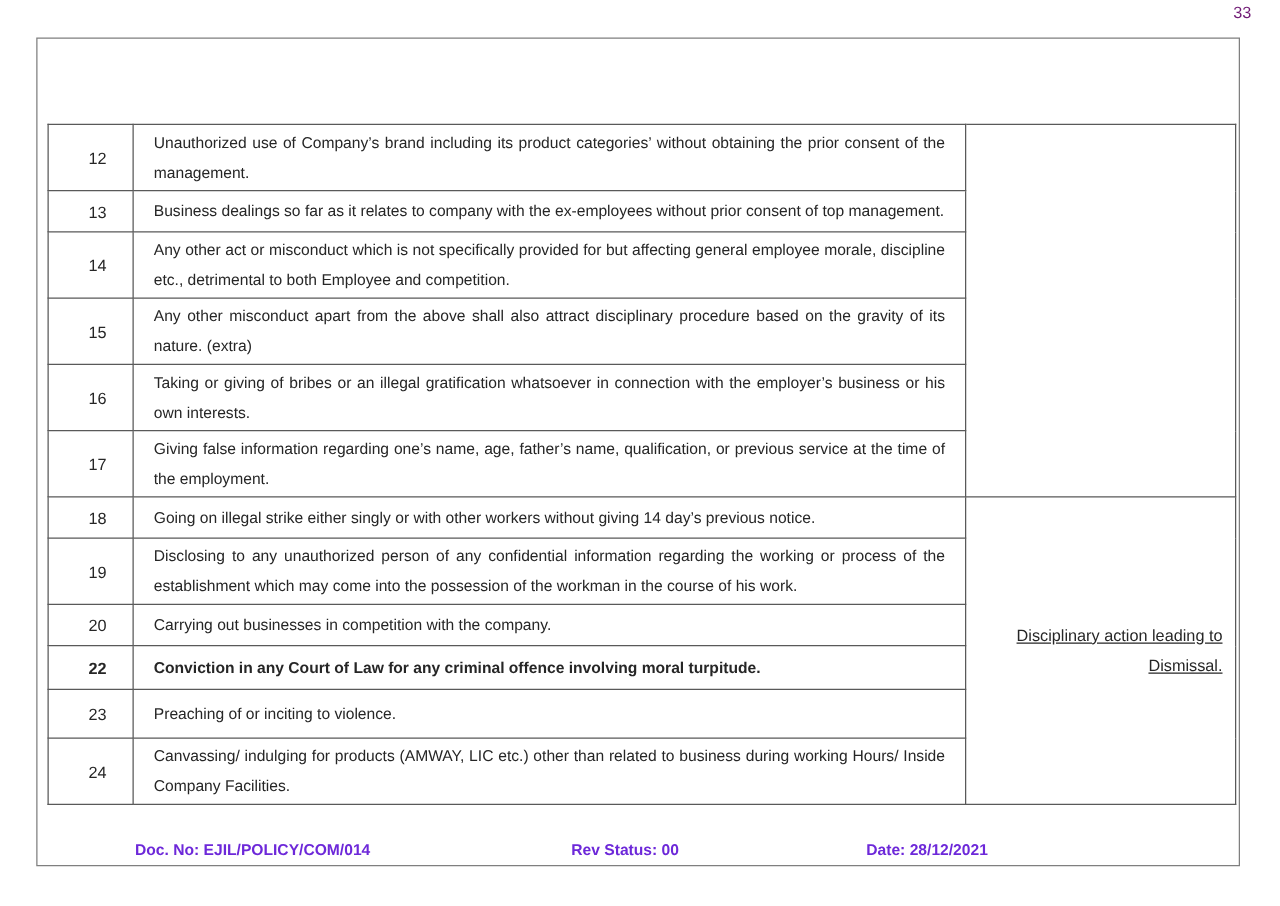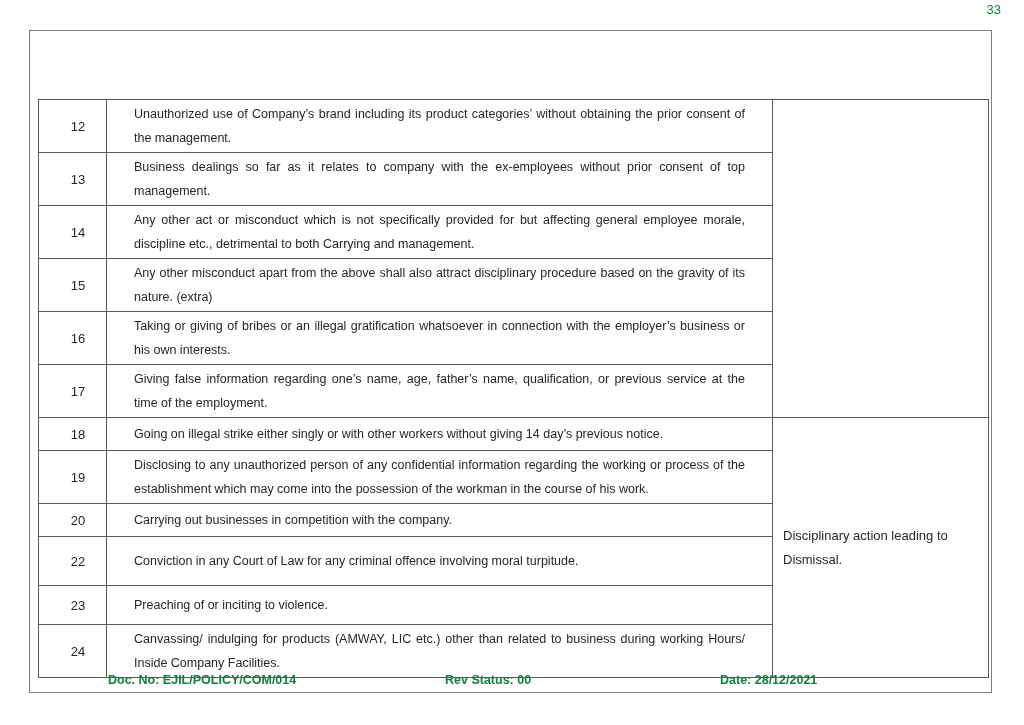--- a/index.html
+++ b/index.html
@@ -14,21 +14,21 @@
     width: 1024px;
     height: 725px;
     background: #ffffff;
     overflow: hidden;
   }
   .page-number {
     position: absolute;
     top: 2px;
     right: 23px;
     font-size: 13px;
-    color: #15803d;
+    color: #701a75;
   }
   .page-box {
     position: absolute;
     left: 29px;
     top: 30px;
     width: 963px;
     height: 663px;
     border: 1px solid #7f7f7f;
     box-sizing: border-box;
     background: #ffffff;
@@ -48,42 +48,43 @@
   }
   .cell-no {
     text-align: center;
     vertical-align: middle;
     font-size: 13px;
     padding-left: 12px;
   }
   .cell-desc {
     text-align: justify;
     vertical-align: middle;
-    padding: 2px 27px;
+    padding: 2px 16px;
     font-size: 12.5px;
     line-height: 24px;
   }
   .cell-action {
-    text-align: left;
+    text-align: right;
     vertical-align: middle;
     font-size: 13px;
     line-height: 24px;
     padding: 0 10px;
+    text-decoration: underline;
   }
   .footer-item {
     position: absolute;
     bottom: 5px;
     font-weight: bold;
     font-size: 12.5px;
-    color: #15803d;
+    color: #6d28d9;
     white-space: nowrap;
   }
   .footer-docno { left: 78px; }
-  .footer-rev   { left: 415px; }
-  .footer-date  { left: 663px; margin-left: 27px; }
+  .footer-rev   { left: 427px; }
+  .footer-date  { left: 663px; }
 </style>
 </head>
 <body>
 
 <div class="canvas">
 
   <div class="page-number">33</div>
 
   <div class="page-box">
 
@@ -98,21 +99,21 @@
             <td class="cell-no">12</td>
             <td class="cell-desc">Unauthorized use of Company’s brand including its product categories’ without obtaining the prior consent of the management.</td>
             <td class="cell-action" rowspan="6"></td>
           </tr>
           <tr style="height: 33px; margin-top: 12px;">
             <td class="cell-no">13</td>
             <td class="cell-desc">Business dealings so far as it relates to company with the ex-employees without prior consent of top management.</td>
           </tr>
           <tr style="height: 50px;">
             <td class="cell-no">14</td>
-            <td class="cell-desc">Any other act or misconduct which is not specifically provided for but affecting general employee morale, discipline etc., detrimental to both Carrying and management.</td>
+            <td class="cell-desc">Any other act or misconduct which is not specifically provided for but affecting general employee morale, discipline etc., detrimental to both Employee and competition.</td>
           </tr>
           <tr style="height: 50px;">
             <td class="cell-no">15</td>
             <td class="cell-desc">Any other misconduct apart from the above shall also attract disciplinary procedure based on the gravity of its nature. (extra)</td>
           </tr>
           <tr style="height: 50px; margin-top: 17px;">
             <td class="cell-no">16</td>
             <td class="cell-desc">Taking or giving of bribes or an illegal gratification whatsoever in connection with the employer’s business or his own interests.</td>
           </tr>
           <tr style="height: 50px;">
@@ -125,21 +126,21 @@
             <td class="cell-action" rowspan="6">Disciplinary action leading to Dismissal.</td>
           </tr>
           <tr style="height: 52px; margin-left: 12px;">
             <td class="cell-no">19</td>
             <td class="cell-desc">Disclosing to any unauthorized person of any confidential information regarding the working or process of the establishment which may come into the possession of the workman in the course of his work.</td>
           </tr>
           <tr style="height: 33px; margin-left: 20px;">
             <td class="cell-no">20</td>
             <td class="cell-desc">Carrying out businesses in competition with the company.</td>
           </tr>
-          <tr style="height: 49px;">
+          <tr style="height: 35px; font-weight: bold;">
             <td class="cell-no">22</td>
             <td class="cell-desc">Conviction in any Court of Law for any criminal offence involving moral turpitude.</td>
           </tr>
           <tr style="height: 39px;">
             <td class="cell-no">23</td>
             <td class="cell-desc">Preaching of or inciting to violence.</td>
           </tr>
           <tr style="height: 50px; margin-top: 12px;">
             <td class="cell-no">24</td>
             <td class="cell-desc">Canvassing/ indulging for products (AMWAY, LIC etc.) other than related to business during working Hours/ Inside Company Facilities.</td>

